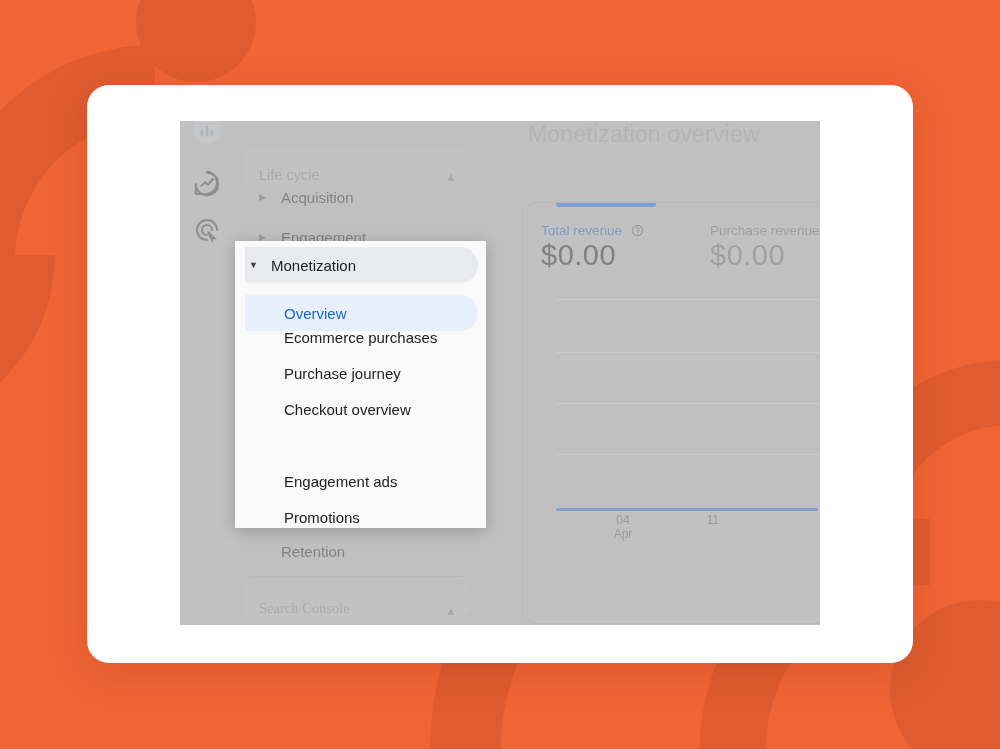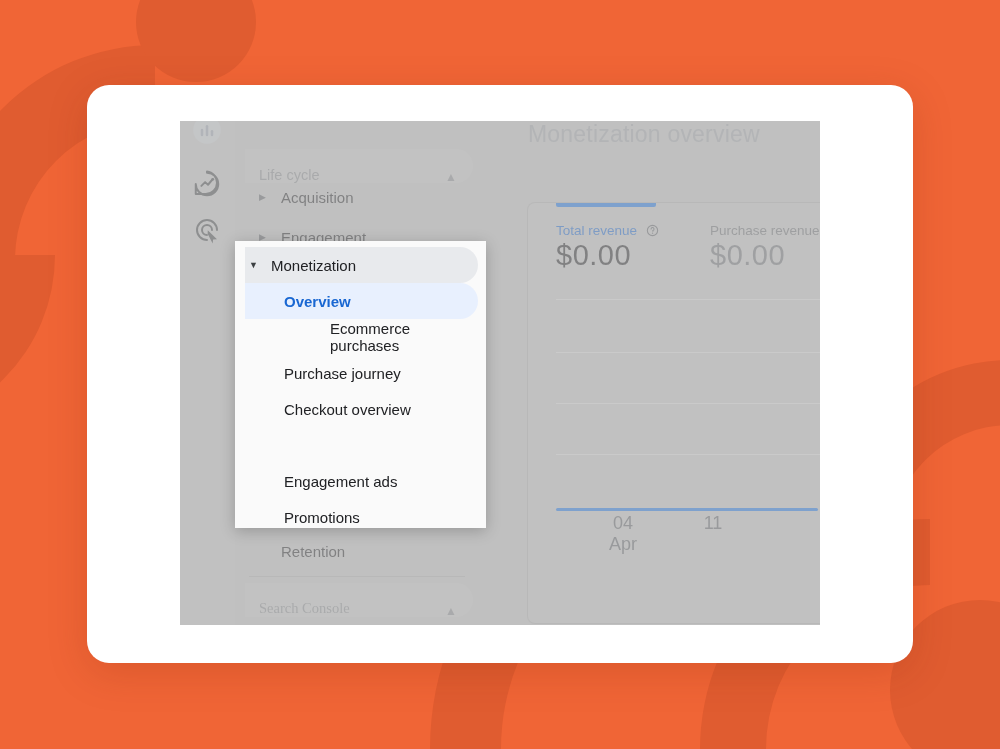--- a/index.html
+++ b/index.html
@@ -88,37 +88,37 @@
     background:rgba(255,255,255,.05);
     border:1px solid rgba(160,160,160,.55);
     border-radius:8px;z-index:7;overflow:hidden;
   }
   #metric-tabbar{position:absolute;left:0;top:0;width:100%;height:4px;}
   #metric-tab-indicator{
     position:absolute;left:28px;top:0;width:100px;height:4px;background:#1a73e8;
     border-radius:0 0 2px 2px;
   }
   .metric{position:absolute;top:20px;}
-  #metric-total{left:28px;}
+  #metric-total{left:13px;}
   #metric-purchase{left:182px;}
   .metric-name{font-size:13.5px;white-space:nowrap;}
   #metric-total .metric-name{color:#1967d2;}
   #metric-purchase .metric-name{color:#6d7074;}
   .help-icon{display:inline-block;vertical-align:-2px;margin-left:5px;}
   .help-icon svg{display:block;}
   .metric-value{font-size:29px;color:#202124;margin-top:1px;letter-spacing:.5px;}
   #metric-purchase .metric-value{color:#6f7276;}
 
   
   #plot{position:absolute;left:28px;top:96px;width:268px;height:210px;}
   .gridline{position:absolute;left:0;width:100%;height:1px;background:rgba(255,255,255,.45);}
   #zero-line{
     position:absolute;left:28px;top:305px;width:262px;height:3px;background:#1a73e8;border-radius:2px;
   }
-  .xtick{position:absolute;top:310px;color:#5f6368;font-size:18px;text-align:center;}
+  .xtick{position:absolute;top:310px;color:#5f6368;font-size:12px;text-align:center;}
   #xtick-0{left:75px;width:40px;}
   #xtick-1{left:165px;width:40px;}
   .xtick .m{display:block;}
 
   
   #popup{
     position:absolute;left:55px;top:120px;width:251px;height:287px;
     background:#fafafa;z-index:60;
     box-shadow:0 3px 14px rgba(0,0,0,.22);
   }
@@ -129,26 +129,26 @@
   }
   .pop-row .pill{
     position:absolute;left:10px;top:0;width:233px;height:36px;border-radius:0 18px 18px 0;
   }
   .pop-row .tri{
     position:relative;z-index:2;width:16px;margin-left:14px;margin-right:6px;color:#3c4043;font-size:9px;line-height:1;
   }
   .pop-row .label{position:relative;z-index:2;}
   #pop-monetization{top:6px;}
   #pop-monetization .pill{background:#e8eaed;}
-  #pop-overview{top:42px;font-weight:bold;}
+  #pop-overview{top:54px;}
   #pop-overview .pill{background:#e8f0fe;}
   #pop-overview .label{color:#1967d2;margin-left:49px;}
   .pop-sub{top:auto;}
   .pop-sub .label{margin-left:49px;}
-  #pop-ecommerce{top:78px;padding-left:46px;}
+  #pop-ecommerce{top:78px;}
   #pop-purchasejourney{top:114px;}
   #pop-checkoutjourney{top:150px;}
   #pop-inapp{top:186px;}
   #pop-publisher{top:222px;}
   #pop-promotions{top:258px;}
 </style>
 </head>
 <body>
 
 <div id="bg-pattern">

